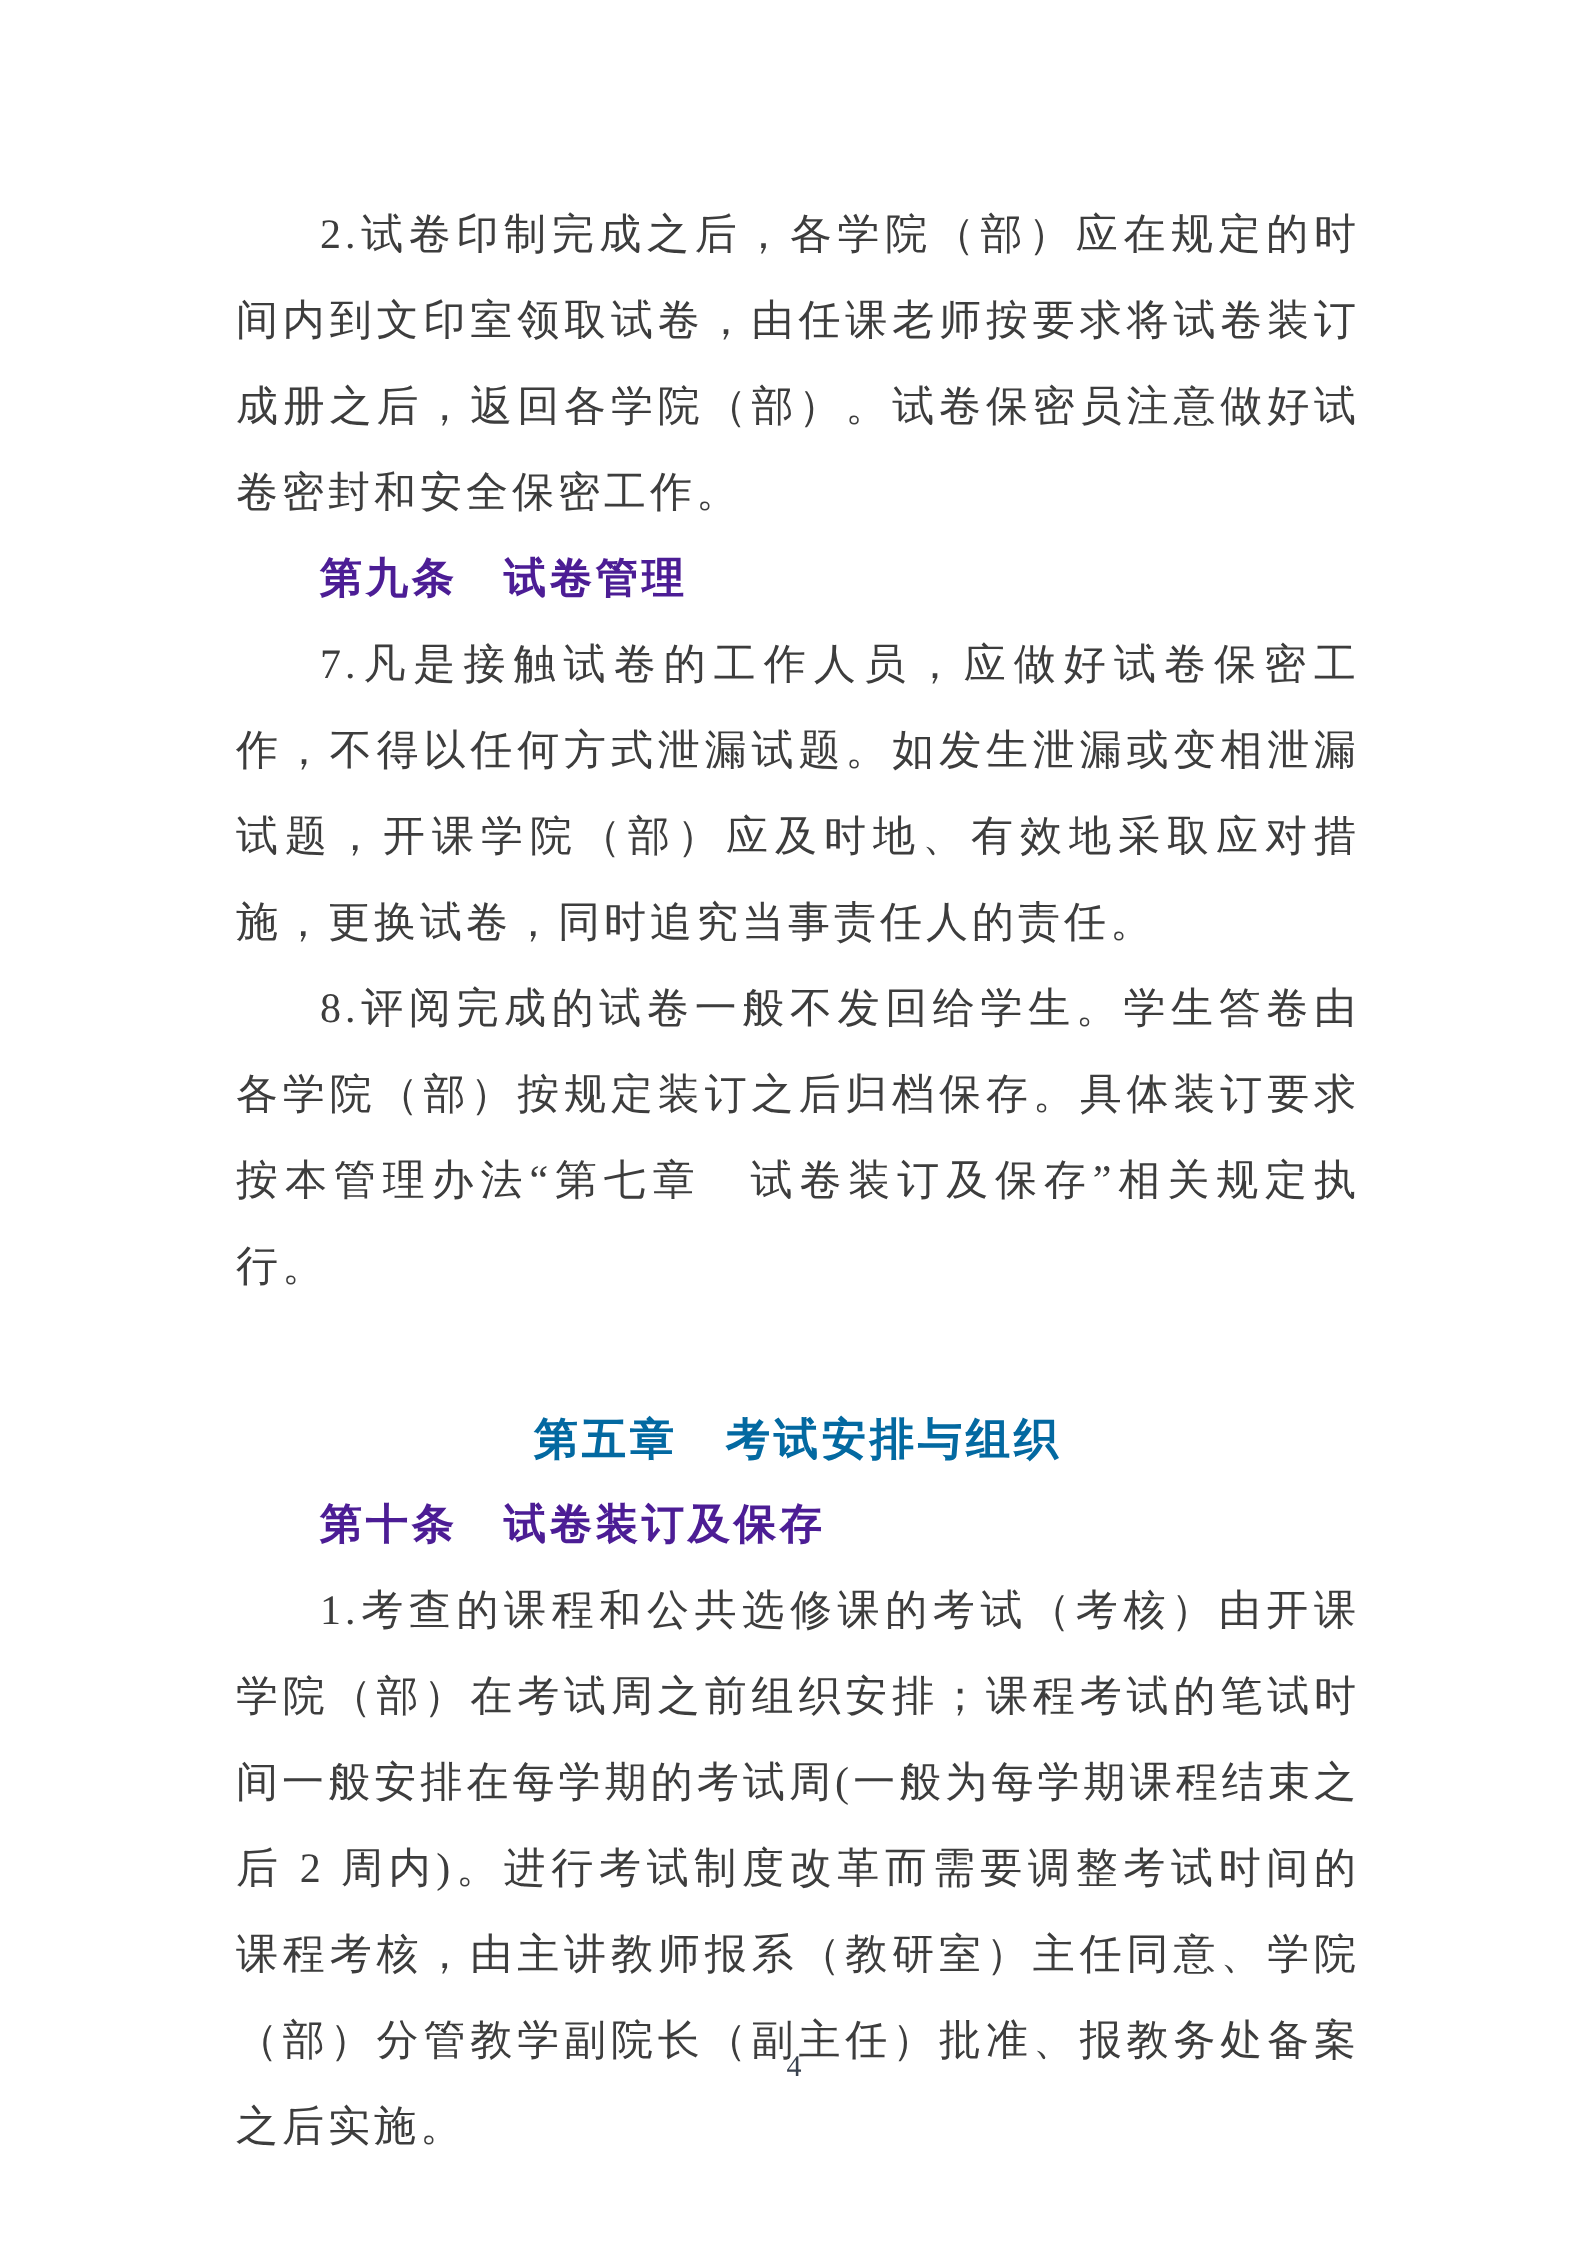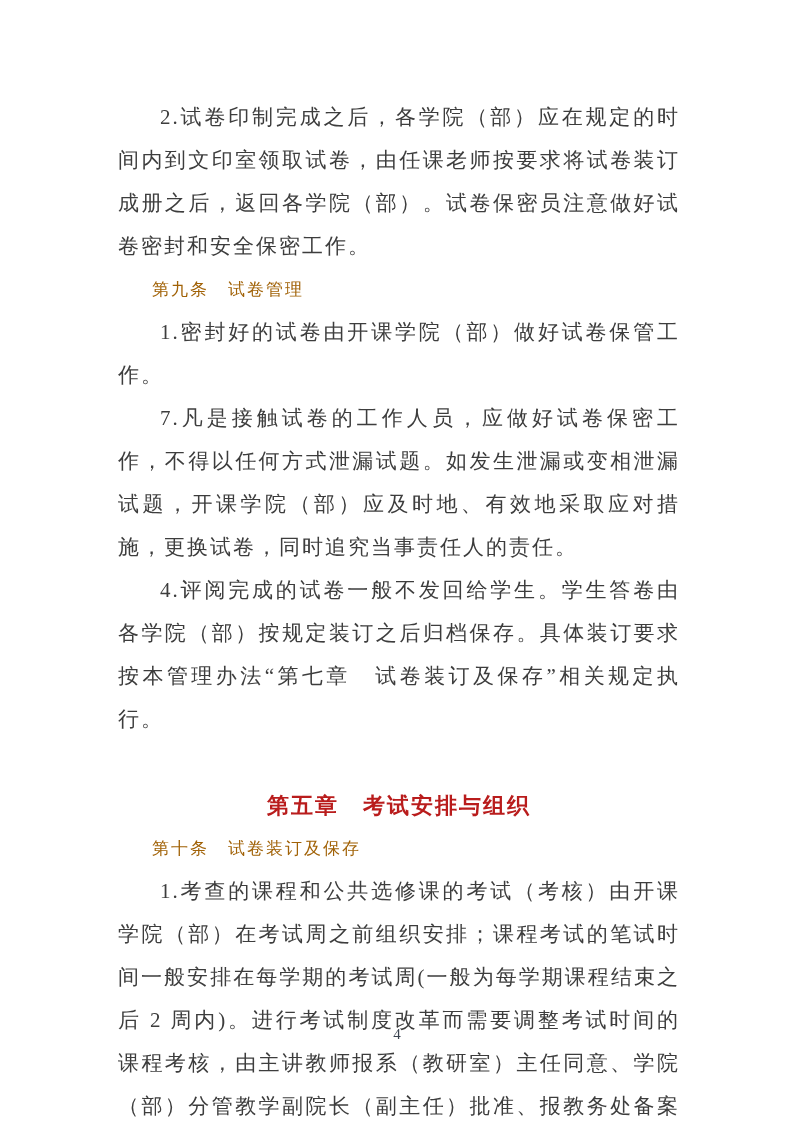--- a/index.html
+++ b/index.html
@@ -26,53 +26,53 @@
   .para {
     font-size: 21px;
     line-height: 43px;
     letter-spacing: 2px;
     text-align: justify;
     text-justify: inter-ideograph;
     text-indent: 2em;
     color: #3d3d3d;
   }
   .clause-heading {
-    font-size: 17px;
+    font-size: 21px;
     line-height: 43px;
     letter-spacing: 2px;
     text-indent: 2em;
-    color: #a16207;
+    color: #4c1d95;
+    font-weight: bold;
   }
   .chapter-heading {
     font-size: 22px;
     line-height: 43px;
     letter-spacing: 2px;
     text-align: center;
     margin-top: 43px;
-    color: #b91c1c;
+    color: #0369a1;
   }
   .footer {
     position: absolute;
     left: 0;
     top: 1026px;
     width: 794px;
     text-align: center;
     font-size: 15px;
     color: #3a4350;
     letter-spacing: 0;
   }
 </style>
 </head>
 <body>
 
 <div class="page">
   <div class="content">
     <p class="para">2.试卷印制完成之后，各学院（部）应在规定的时间内到文印室领取试卷，由任课老师按要求将试卷装订成册之后，返回各学院（部）。试卷保密员注意做好试卷密封和安全保密工作。</p>
     <p class="clause-heading">第九条　试卷管理</p>
-    <p class="para">1.密封好的试卷由开课学院（部）做好试卷保管工作。</p>
     <p class="para">7.凡是接触试卷的工作人员，应做好试卷保密工作，不得以任何方式泄漏试题。如发生泄漏或变相泄漏试题，开课学院（部）应及时地、有效地采取应对措施，更换试卷，同时追究当事责任人的责任。</p>
-    <p class="para">4.评阅完成的试卷一般不发回给学生。学生答卷由各学院（部）按规定装订之后归档保存。具体装订要求按本管理办法“第七章　试卷装订及保存”相关规定执行。</p>
+    <p class="para">8.评阅完成的试卷一般不发回给学生。学生答卷由各学院（部）按规定装订之后归档保存。具体装订要求按本管理办法“第七章　试卷装订及保存”相关规定执行。</p>
     <h2 class="chapter-heading">第五章　考试安排与组织</h2>
     <p class="clause-heading">第十条　试卷装订及保存</p>
     <p class="para">1.考查的课程和公共选修课的考试（考核）由开课学院（部）在考试周之前组织安排；课程考试的笔试时间一般安排在每学期的考试周(一般为每学期课程结束之后 2 周内)。进行考试制度改革而需要调整考试时间的课程考核，由主讲教师报系（教研室）主任同意、学院（部）分管教学副院长（副主任）批准、报教务处备案之后实施。</p>
   </div>
   <div class="footer">4</div>
 </div>
 
 </body></html>

